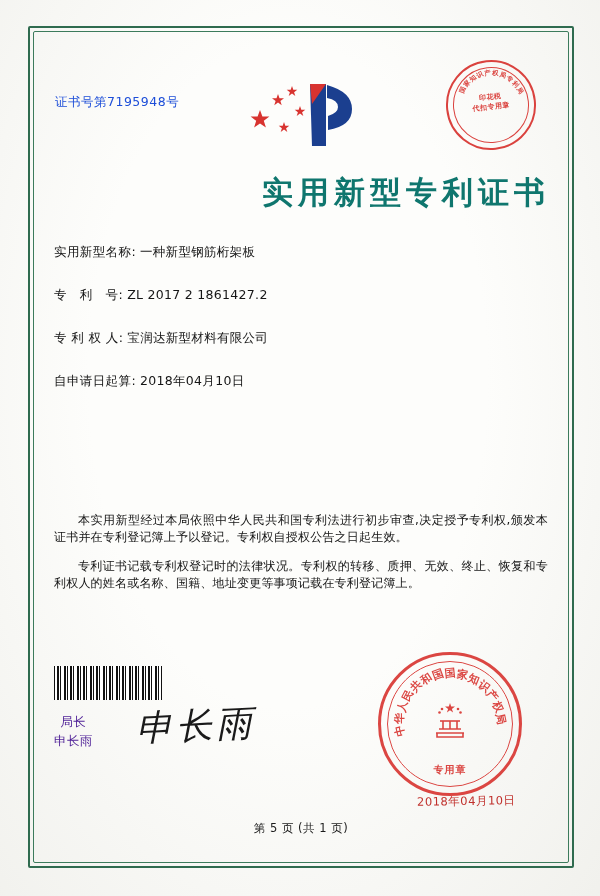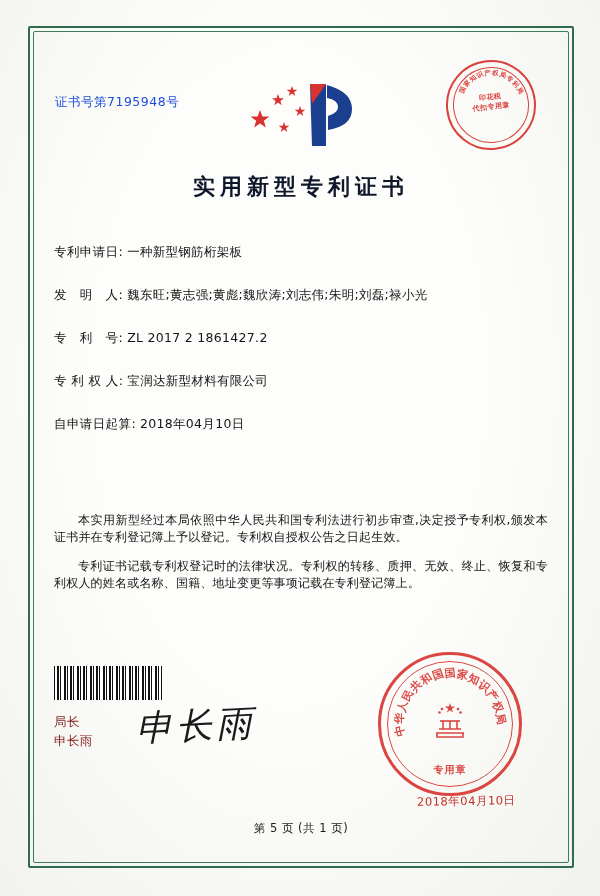--- a/index.html
+++ b/index.html
@@ -122,25 +122,25 @@
     font-weight: bold;
     letter-spacing: 0.5px;
   }
 
   
   .title {
     position: absolute;
     left: 0;
     right: 0;
     top: 120px;
-    text-align: center;
-    font-size: 22px;
+    text-align: right;
+    font-size: 31px;
     font-weight: bold;
     letter-spacing: 5px;
-    color: #0f172a;
+    color: #0f766e;
     font-family: "DejaVu Sans", "Liberation Sans", sans-serif;
   }
 
   
   .fields {
     position: absolute;
     left: 2px;
     right: 0;
     top: 192px;
   }
@@ -192,22 +192,23 @@
         #111 10px, #111 12px, #fff 12px, #fff 13px);
   }
 
   
   .sig-block {
     position: absolute;
     left: 2px;
     top: 660px;
     font-size: 12.5px;
     line-height: 19px;
-    color: #7f1d1d;
+    color: #4c1d95;
     letter-spacing: 0.4px;
+    text-align: center;
   }
   .signature {
     position: absolute;
     left: 84px;
     top: 650px;
     font-size: 36px;
     color: #1a1a1a;
     font-family: "DejaVu Serif", "Liberation Serif", serif;
     font-style: italic;
     letter-spacing: 4px;
@@ -331,26 +332,22 @@
       <div class="mid-lines">
         <div>印花税</div>
         <div>代扣专用章</div>
       </div>
     </div>
 
     <div class="title">实用新型专利证书</div>
 
     <div class="fields">
       <div class="field-row">
-        <span class="field-label">专利申请日:</span>
+        <span class="field-label">实用新型名称:</span>
         <span class="field-value">一种新型钢筋桁架板</span>
-      </div>
-      <div class="field-row">
-        <span class="field-label">发　明　人:</span>
-        <span class="field-value">魏东旺;黄志强;黄彪;魏欣涛;刘志伟;朱明;刘磊;禄小光</span>
       </div>
       <div class="field-row">
         <span class="field-label">专　利　号:</span>
         <span class="field-value">ZL 2017 2 1861427.2</span>
       </div>
       <div class="field-row">
         <span class="field-label">专 利 权 人:</span>
         <span class="field-value">宝润达新型材料有限公司</span>
       </div>
       <div class="field-row">

